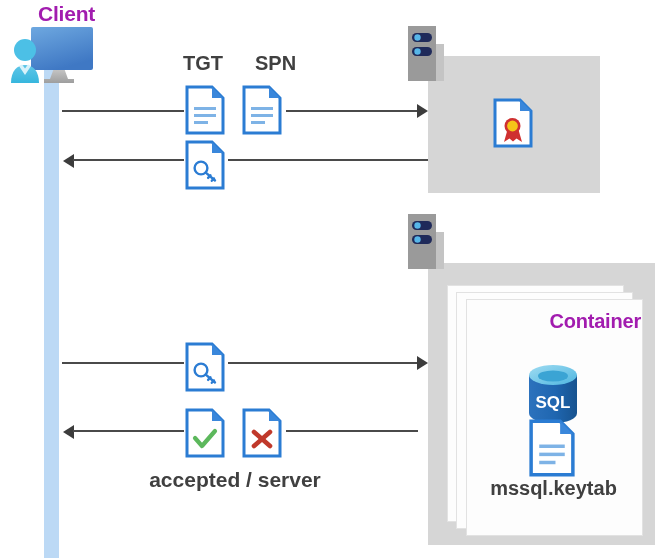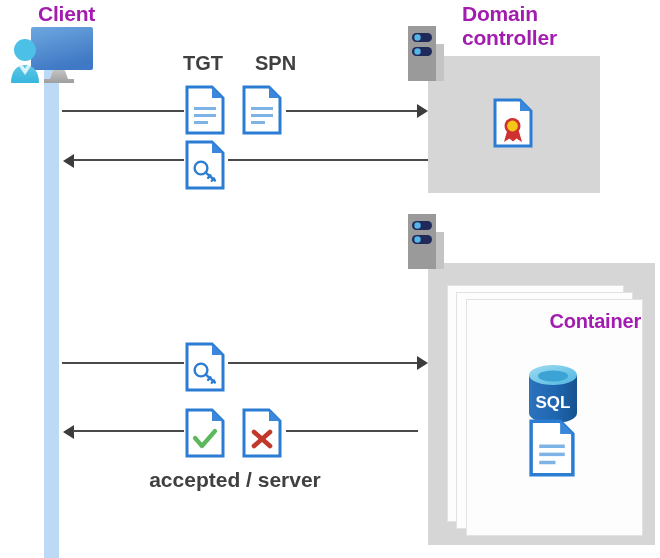--- a/index.html
+++ b/index.html
@@ -137,22 +137,20 @@
       <path d="M28 2 l11 11 h-11 z" fill="#3a87db"></path>
       <g stroke="#2b7cd3" stroke-width="2.4" fill="none" stroke-linecap="round">
         <circle cx="17" cy="28" r="6.4"></circle>
         <path d="M21.8 32.6 L31 40.5"></path>
         <path d="M26.5 35.3 l-2.4 2.6"></path>
         <path d="M30 38.4 l-2.2 2.4"></path>
       </g>
     </svg>
   </div>
 
-  <div class="abs title-bold" style="left:462px;top:2px;font-size:21px;">Domain
-controller</div>
 
   <div class="abs gray-panel" style="left:428px;top:56px;width:172px;height:137px;"></div>
 
   <div class="abs" style="left:408px;top:26px;width:36px;height:55px;">
     <svg width="36" height="55" viewBox="0 0 36 55">
       <rect x="0" y="0" width="28" height="55" fill="#9a9a9a"></rect>
       <rect x="28" y="18" width="8" height="37" fill="#c4c4c4"></rect>
       <rect x="4" y="7" width="20" height="9" rx="4.5" fill="#1f2a5a"></rect>
       <circle cx="9.5" cy="11.5" r="3.2" fill="#57b6e8"></circle>
       <rect x="4" y="21" width="20" height="9" rx="4.5" fill="#1f2a5a"></rect>
@@ -215,20 +213,21 @@
       <path d="M3 2 h25 l11 11 v35 h-36 z" fill="#ffffff" stroke="#2b7cd3" stroke-width="3"></path>
       <path d="M28 2 l11 11 h-11 z" fill="#3a87db"></path>
       <g fill="#7eb3e6">
         <rect x="10" y="22" width="22" height="3"></rect>
         <rect x="10" y="29" width="22" height="3"></rect>
         <rect x="10" y="36" width="14" height="3"></rect>
       </g>
     </svg>
   </div>
 
+  <div class="abs label-plain" style="left:466px;top:477px;width:175px;text-align:center;font-size:20px;">mssql.keytab</div>
 
   <div class="abs hline" style="left:62px;top:362px;width:122px;"></div>
   <div class="abs hline" style="left:228px;top:362px;width:190px;"></div>
   <div class="abs arrow-r" style="left:417px;top:356px;"></div>
 
   <div class="abs" style="left:184px;top:342px;width:42px;height:50px;">
     <svg width="42" height="50" viewBox="0 0 42 50">
       <path d="M3 2 h25 l11 11 v35 h-36 z" fill="#ffffff" stroke="#2b7cd3" stroke-width="3"></path>
       <path d="M28 2 l11 11 h-11 z" fill="#3a87db"></path>
       <g stroke="#2b7cd3" stroke-width="2.4" fill="none" stroke-linecap="round">

